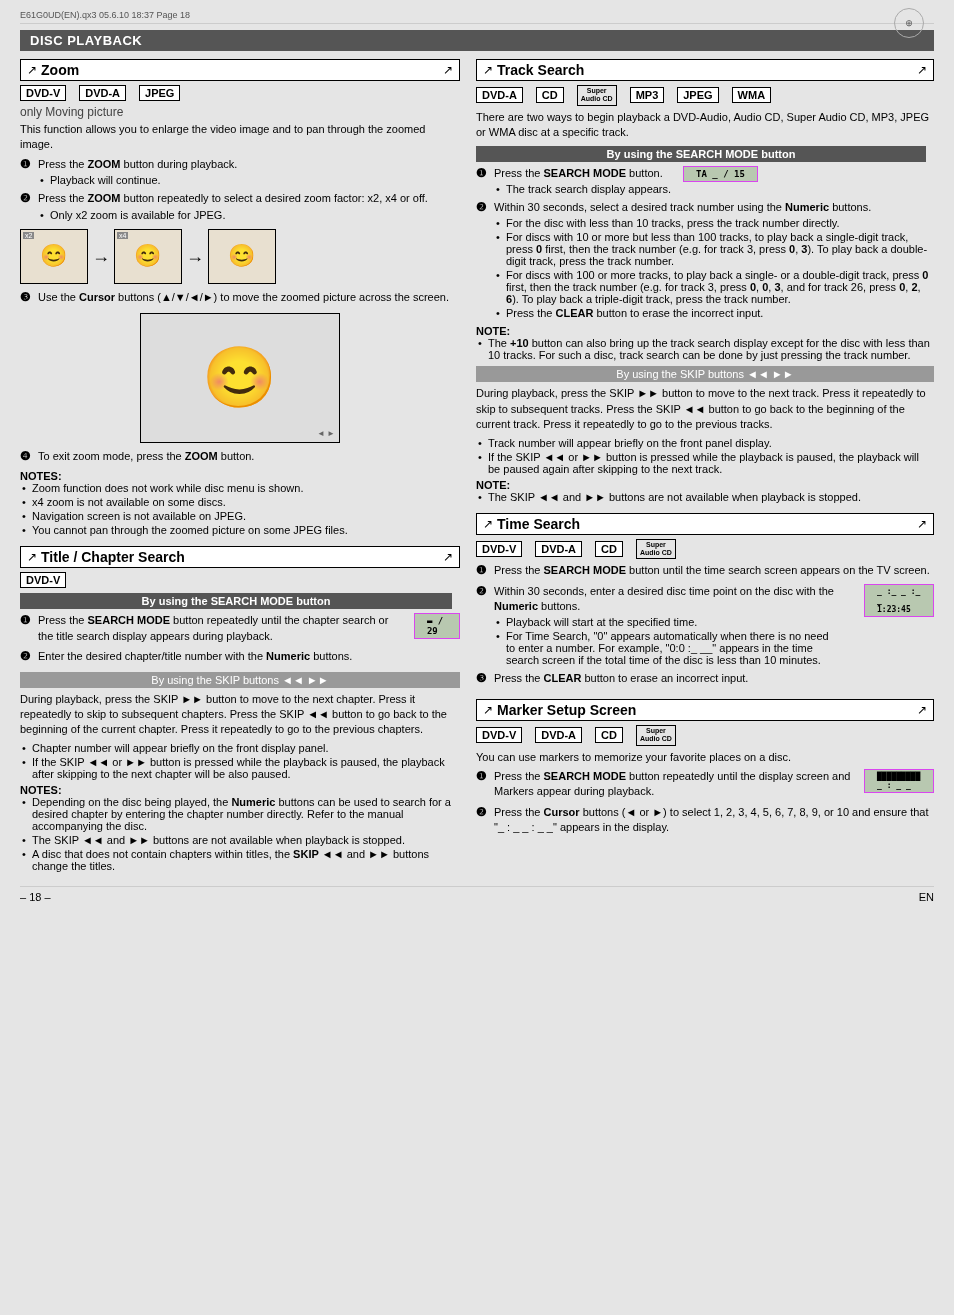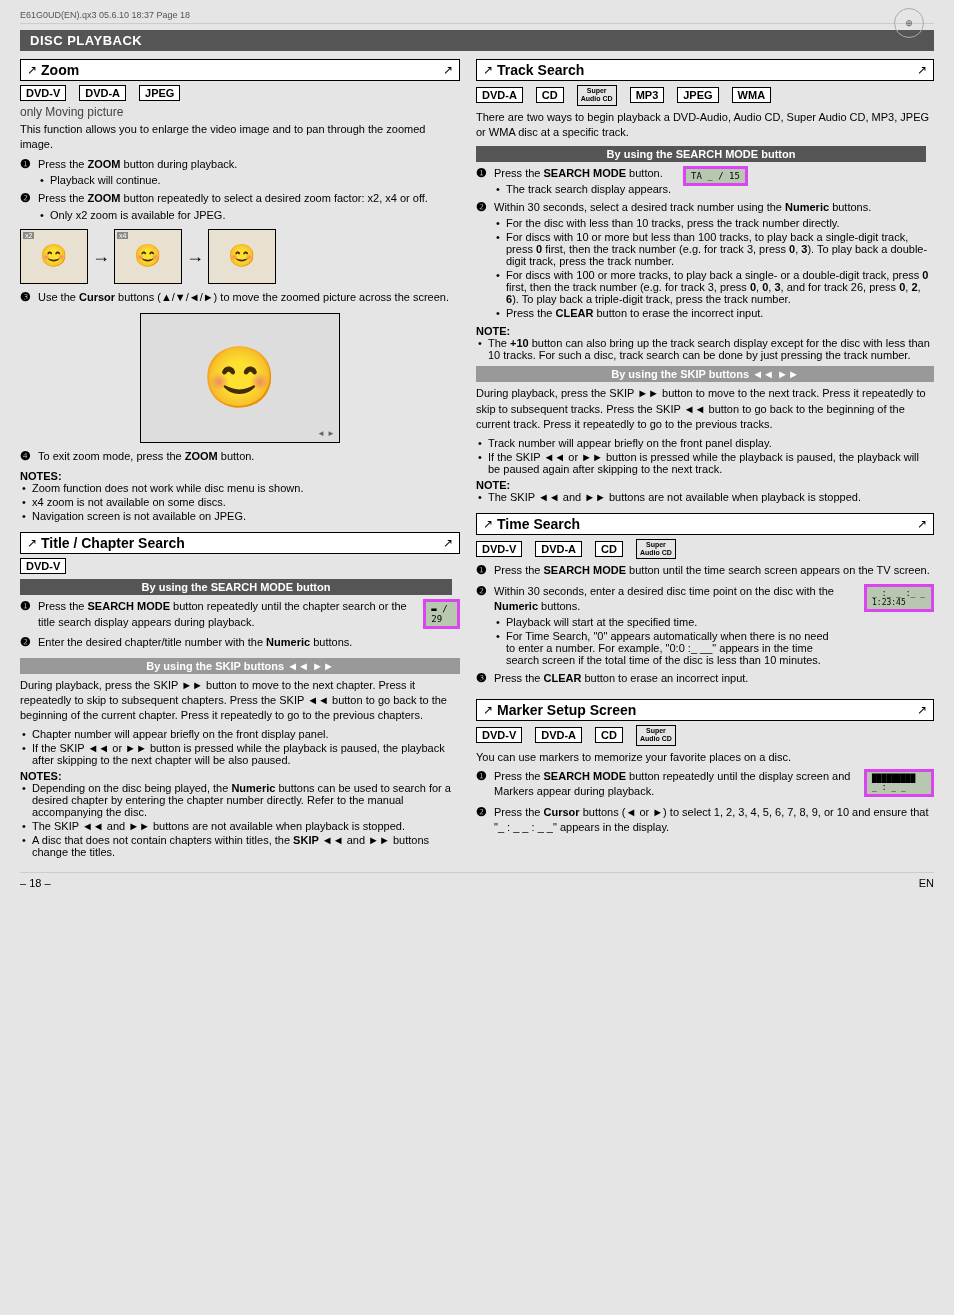--- a/index.html
+++ b/index.html
@@ -150,37 +150,38 @@
       text-align: center;
       font-weight: bold;
       font-size: 11px;
       padding: 2px 4px;
       margin: 5px 8px 4px 0;
     }
     .sub-section-light {
       background: #999;
       color: #fff;
       text-align: center;
-      font-weight: bold;
+      font-weight: normal;
       font-size: 11px;
       padding: 2px 20px;
       margin: 5px 0 4px 0;
     }
 
     .note-title { font-weight: bold; margin-top: 4px; }
 
     
     .display-box {
-      border: 3px solid #d946ef;
+      border: 1px solid #d946ef;
       background: #b8c8b0;
       font-size: 9px;
-      padding: 2px 5px;
+      padding: 2px 12px;
       display: inline-block;
       font-family: monospace;
       margin-left: 6px;
+      font-weight: bold;
     }
 
     .step-with-display {
       display: flex;
       align-items: flex-start;
       gap: 6px;
     }
 
     .notes-block { margin-top: 4px; }
 
@@ -274,20 +275,21 @@
         <div class="step-content">
           <p>To exit zoom mode, press the <span class="bold">ZOOM</span> button.</p>
         </div>
       </div>
 
       <div class="notes-block">
         <div class="note-title">NOTES:</div>
         <div class="bullet">Zoom function does not work while disc menu is shown.</div>
         <div class="bullet">x4 zoom is not available on some discs.</div>
         <div class="bullet">Navigation screen is not available on JPEG.</div>
+        <div class="bullet">You cannot pan through the zoomed picture on some JPEG files.</div>
       </div>
 
       <div style="margin-top:10px;">
         <div class="section-header">
           <span class="arrow-left">↗</span>
           <span class="title">Title / Chapter Search</span>
           <span class="arrow-right">↗</span>
         </div>
 
         <div class="badges">

